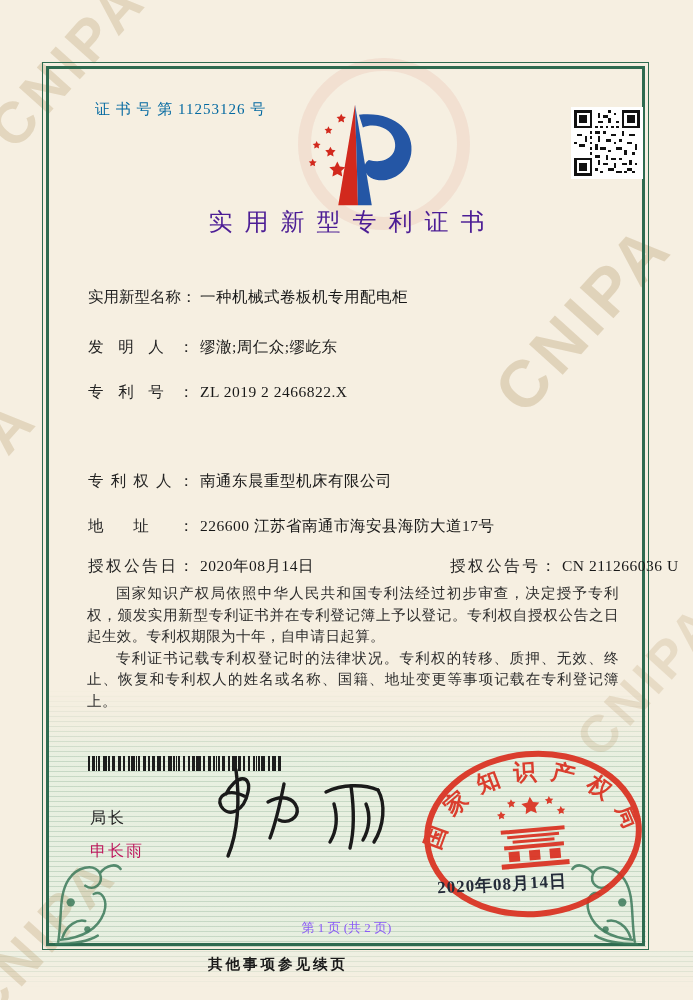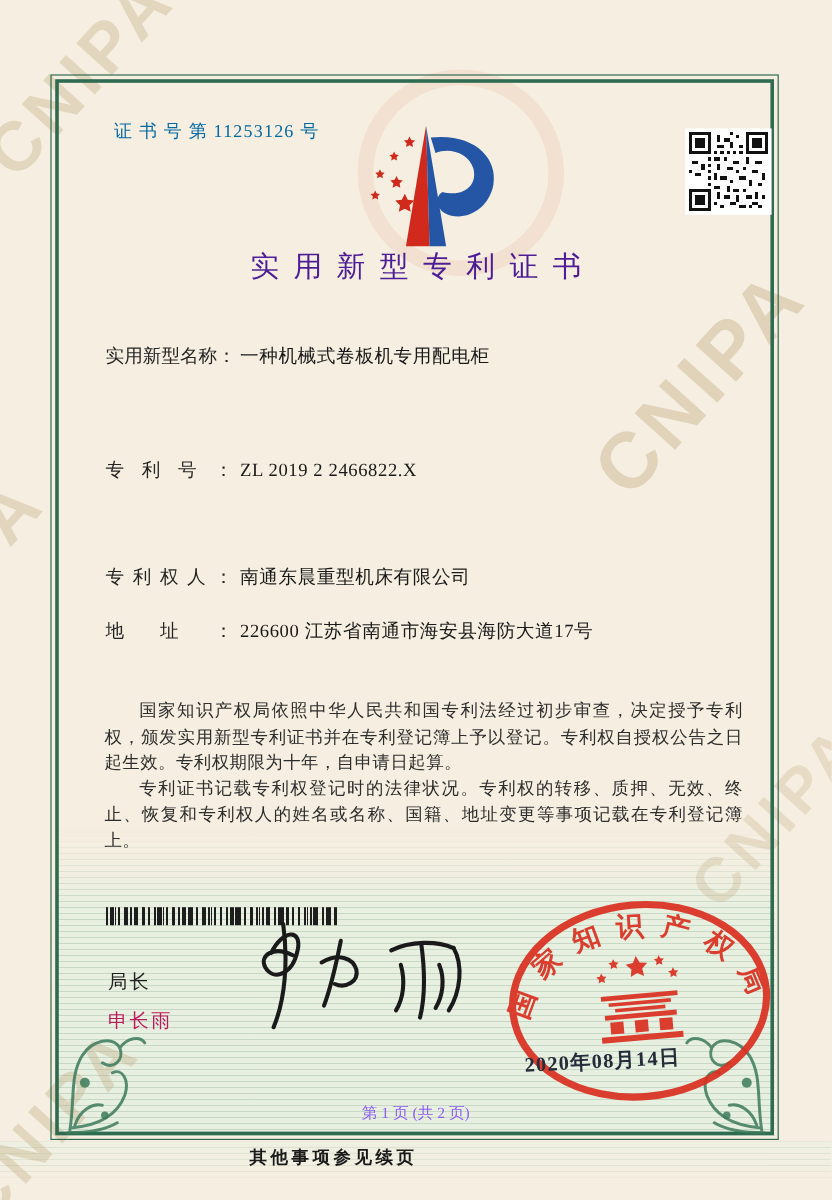--- a/index.html
+++ b/index.html
@@ -159,28 +159,39 @@
     <use href="#star" fill="#d2291d" transform="translate(38,50) scale(.55)"></use>
     <use href="#star" fill="#d2291d" transform="translate(20,61) scale(.42)"></use>
     <use href="#star" fill="#d2291d" transform="translate(45,68) scale(.85)"></use>
   </svg>
 
   <div class="title">实用新型专利证书</div>
 
   <div class="row r0">
     <span class="lbl">实用新型名称：</span><span class="val">一种机械式卷板机专用配电柜</span>
   </div>
+  <div class="row r1">
+    <span class="lbl">发明人：</span><span class="val">缪澈;周仁众;缪屹东</span>
+  </div>
   <div class="row r2">
     <span class="lbl">专利号：</span><span class="val">ZL 2019 2 2466822.X</span>
   </div>
   <div class="row r4">
     <span class="lbl">专利权人：</span><span class="val">南通东晨重型机床有限公司</span>
   </div>
   <div class="row r5">
     <span class="lbl">地址：</span><span class="val">226600 江苏省南通市海安县海防大道17号</span>
+  </div>
+  <div class="row rg">
+    <span>
+      <span class="lbl">授权公告日：</span><span class="val">2020年08月14日</span>
+    </span>
+    <span class="pair2">
+      <span class="lbl">授权公告号：</span><span class="val">CN 211266036 U</span>
+    </span>
   </div>
 
   <div class="paras">
     <p>国家知识产权局依照中华人民共和国专利法经过初步审查，决定授予专利权，颁发实用新型专利证书并在专利登记簿上予以登记。专利权自授权公告之日起生效。专利权期限为十年，自申请日起算。</p>
     <p>专利证书记载专利权登记时的法律状况。专利权的转移、质押、无效、终止、恢复和专利权人的姓名或名称、国籍、地址变更等事项记载在专利登记簿上。</p>
   </div>
 
   <div class="barcode"></div>
 
   <div class="signer-title">局长</div>

